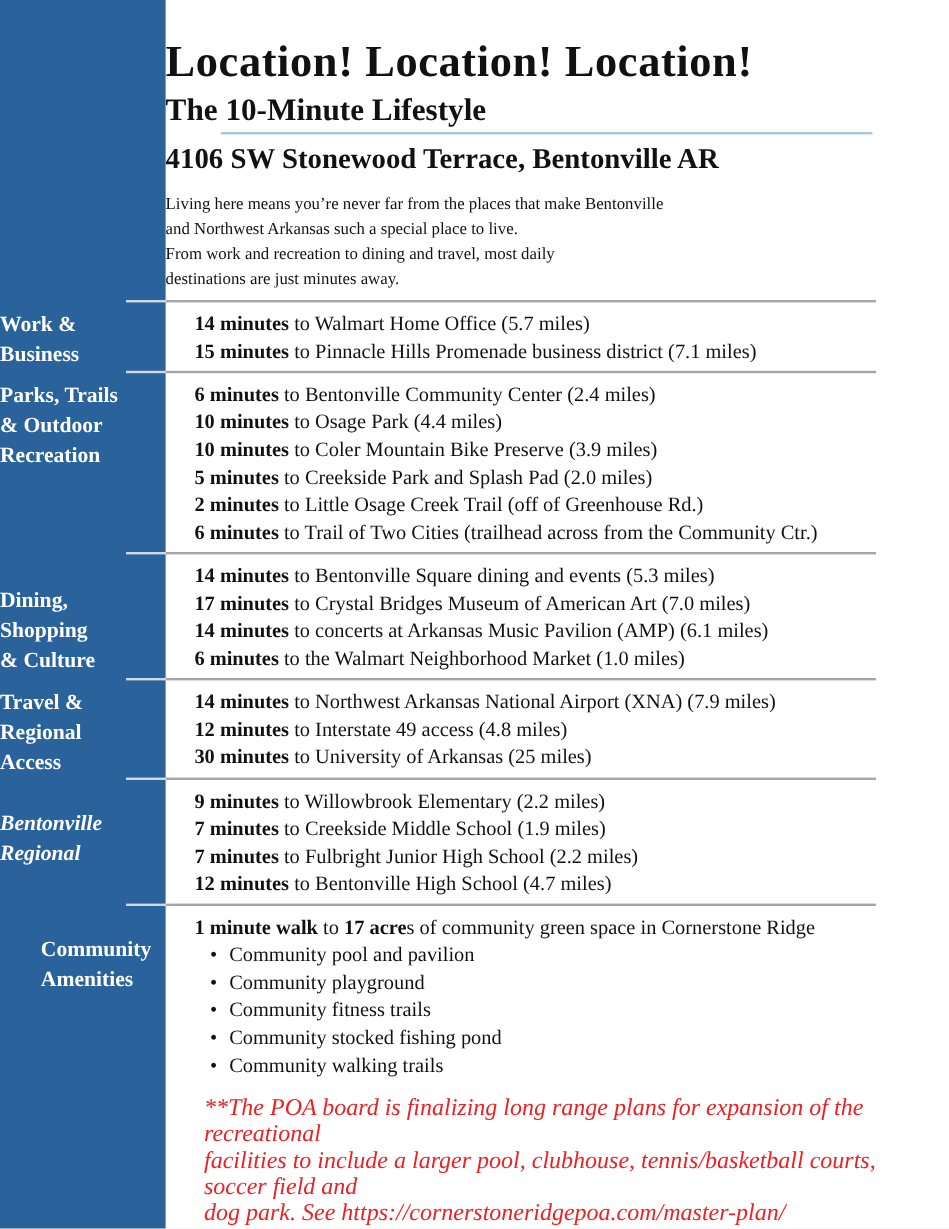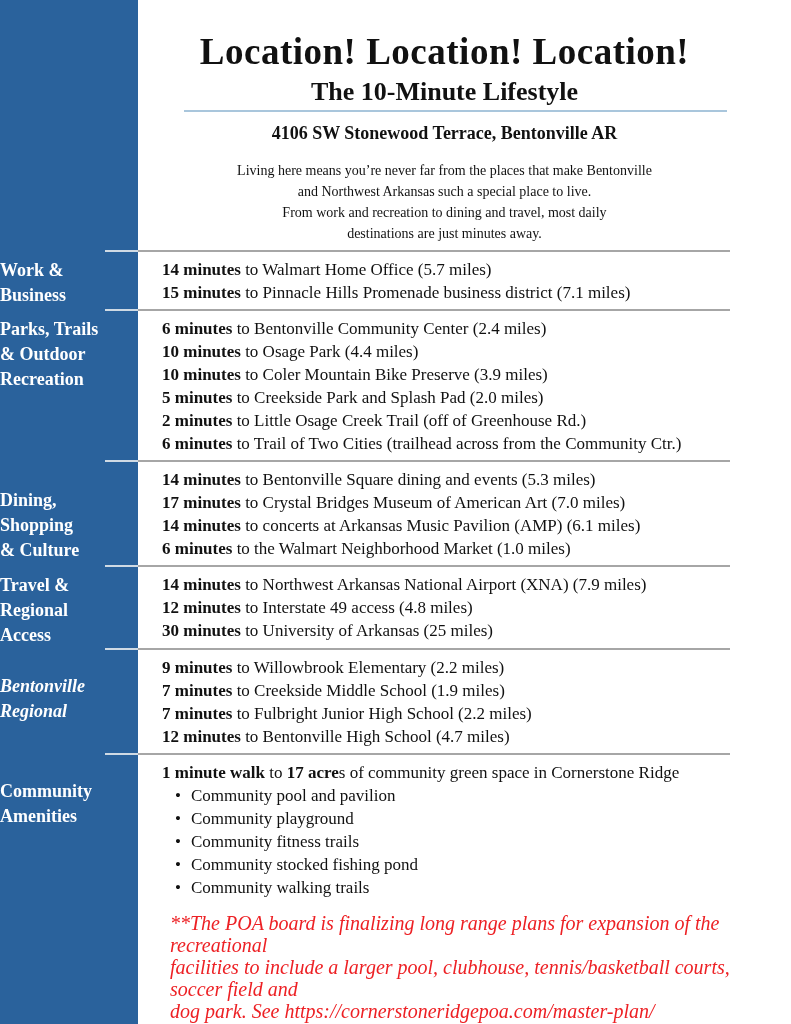--- a/index.html
+++ b/index.html
@@ -21,39 +21,38 @@
   }
   .sidebar-bg{
     position:absolute;left:0;top:0;
     width:138px;height:100%;
     background:var(--sidebar-blue);
   }
   .content{position:relative;}
   header{
     margin-left:138px;
     width:613px;
-    text-align:center;
     padding-top:30px;
   }
   .title{
     font-size:37px;line-height:44px;
     font-weight:bold;margin:0;
     letter-spacing:0.5px;
   }
   .subtitle{
     font-size:26px;line-height:32px;
     font-weight:bold;margin:2px 0 0;
   }
   .subtitle-rule{
     height:2px;width:543px;
     margin:2px 0 0 46px;
     background:var(--rule-blue);
   }
   .address{
-    font-size:18px;line-height:30px;
+    font-size:24px;line-height:30px;
     font-weight:bold;margin:6px 0 0;
   }
   .intro{
     margin:12px 0 0;
     font-size:14px;line-height:21px;
   }
   #sections{margin-top:6px;}
   section{position:relative;}
   .divider{
     height:2px;
@@ -65,21 +64,21 @@
   .label{
     flex:none;width:138px;box-sizing:border-box;
     padding:6px 9px 0 0;
     text-align:left;
     color:#ffffff;
     font-weight:bold;
     font-size:18px;line-height:25px;
   }
   section:nth-of-type(3) .label{padding-top:26px;}
   section:nth-of-type(5) .label{padding-top:24px;font-style:italic;}
-  section:nth-of-type(6) .label{padding-top:24px;}
+  section:nth-of-type(6) .label{padding-top:24px;padding-left:34px;}
   .items{
     flex:1;
     padding:6px 26px 5px 24px;
     font-size:17px;line-height:23px;
   }
   .item{white-space:nowrap;}
   .item b{font-weight:bold;}
   .item.bullet{padding-left:13px;}
   .dot::before{content:"\2022";margin-right:10px;}
   .footnote{

